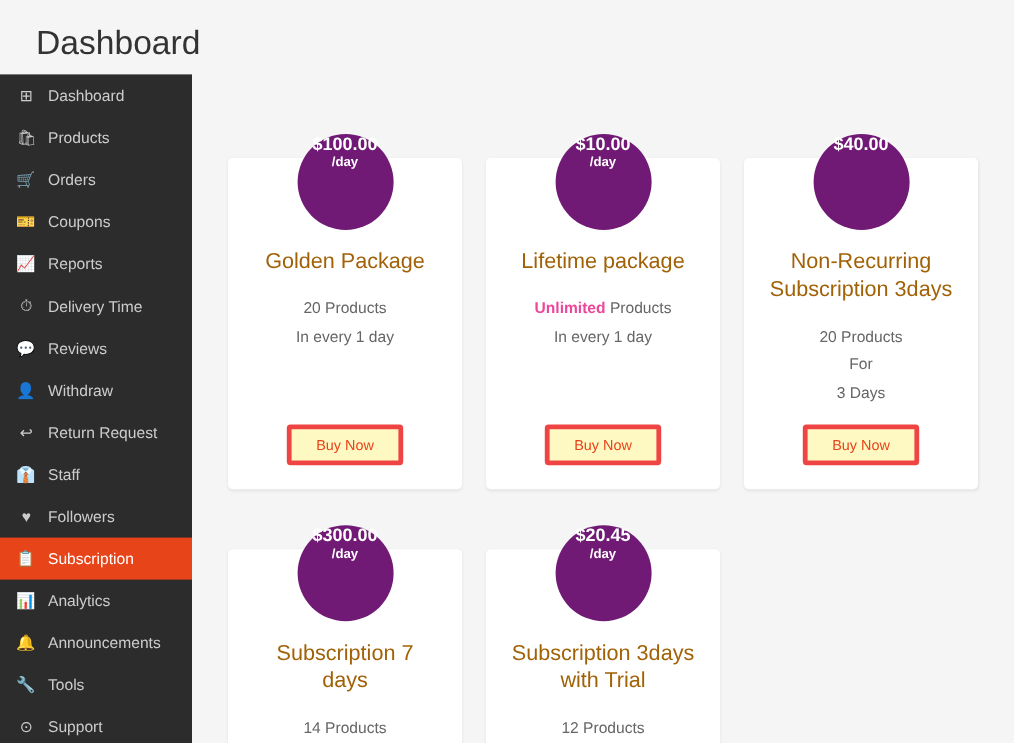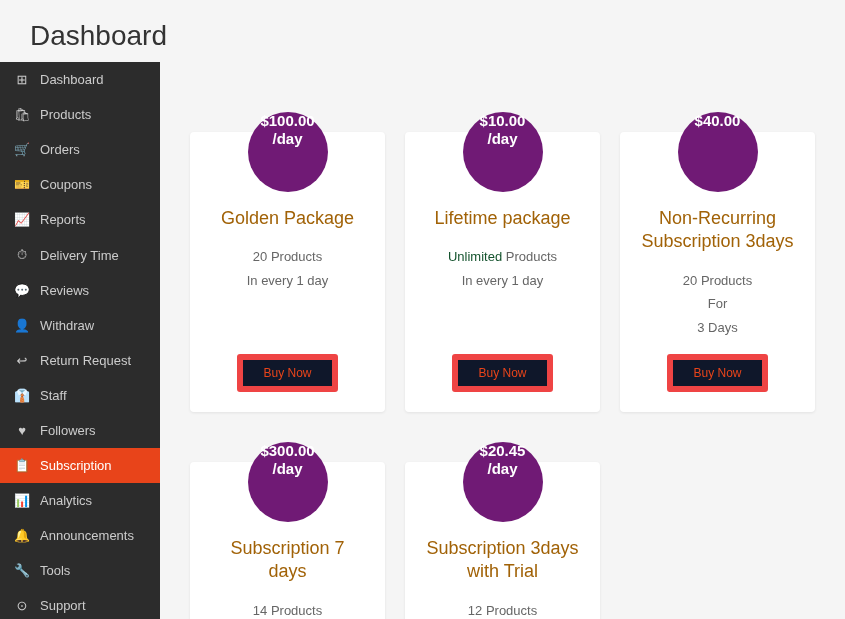--- a/index.html
+++ b/index.html
@@ -105,47 +105,47 @@
       font-weight: bold;
       line-height: 1.2;
     }
 
     .price-badge .amount {
       font-size: 15px;
       font-weight: bold;
     }
 
     .price-badge .per-day {
-      font-size: 15px;
+      font-size: 11px;
     }
 
     .plan-name {
       font-size: 18px;
       font-weight: 400;
       color: #a16207;
       margin-bottom: 15px;
       line-height: 1.3;
     }
 
     .plan-details {
       font-size: 13px;
       color: #666;
       line-height: 1.8;
       margin-bottom: 15px;
       text-align: center;
     }
 
     .plan-details strong {
-      font-weight: normal;
-      color: #14532d;
+      font-weight: bold;
+      color: #ec4899;
     }
 
     .buy-now-btn {
-      border: 6px solid #ef4444;
-      background: #0f172a;
+      border: 4px solid #ef4444;
+      background: #fef9c3;
       color: #e8441a;
       padding: 6px 20px;
       font-size: 12px;
       cursor: pointer;
       border-radius: 3px;
       margin-top: auto;
     }
 
     .spacer-top {
       margin-top: 50px;

